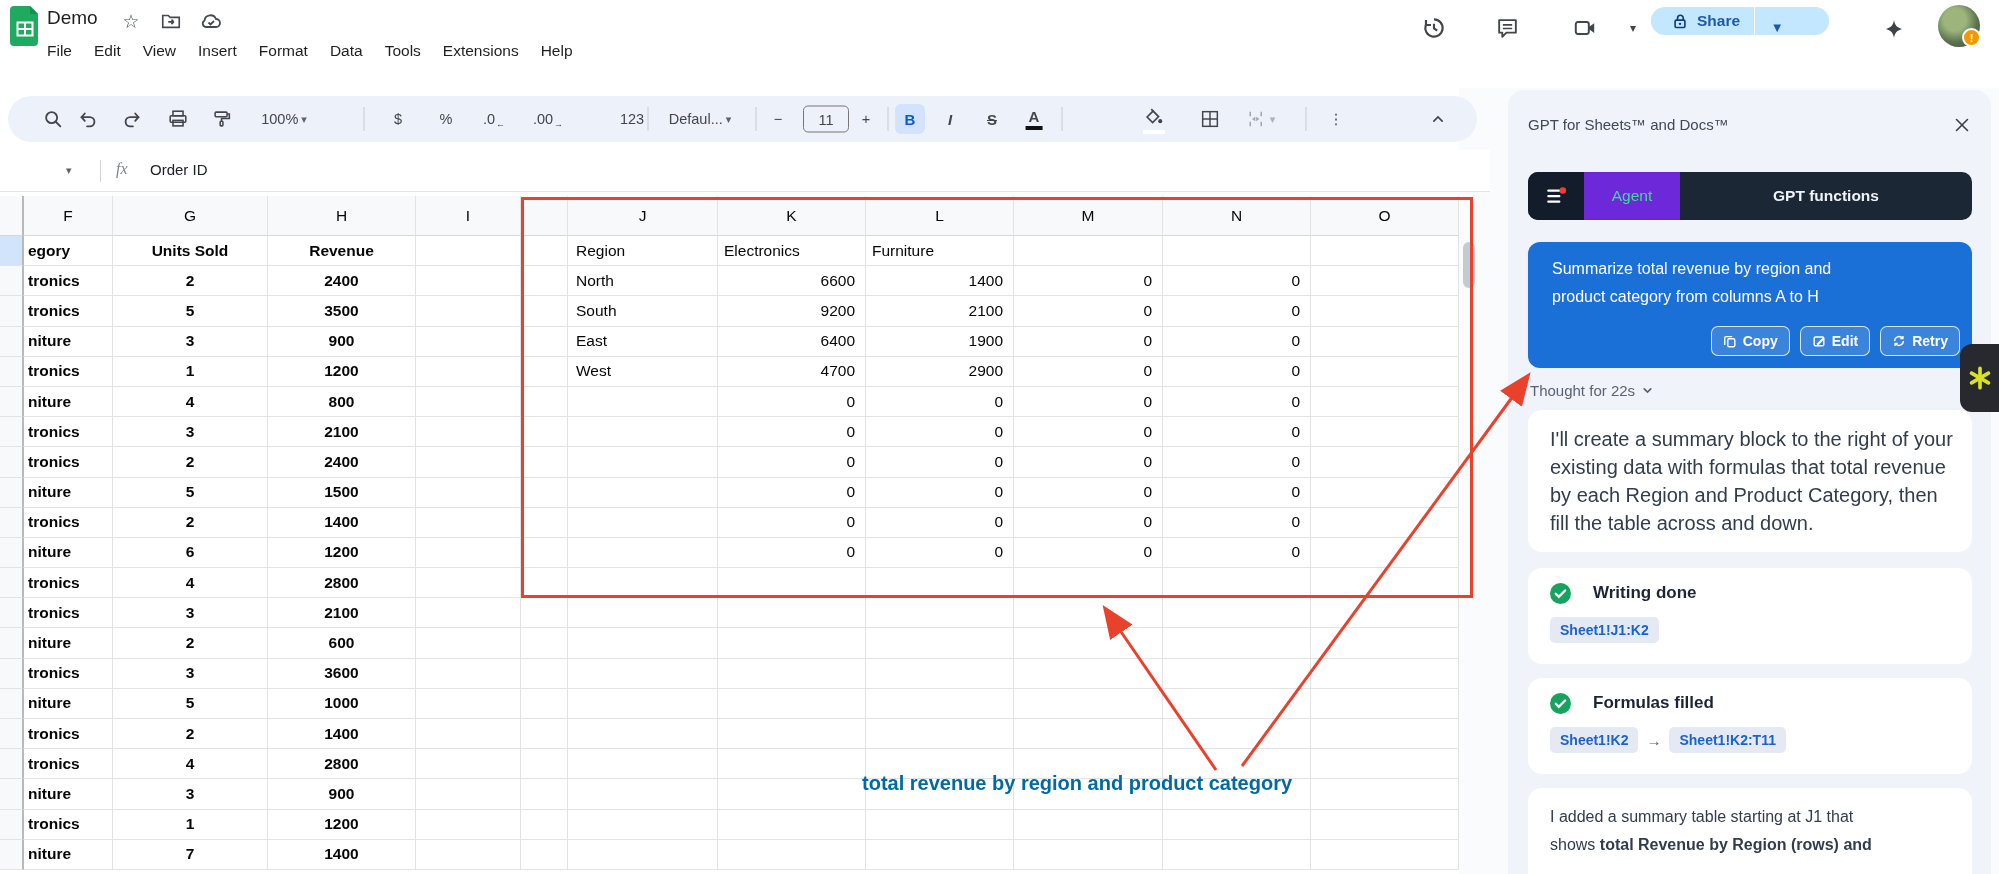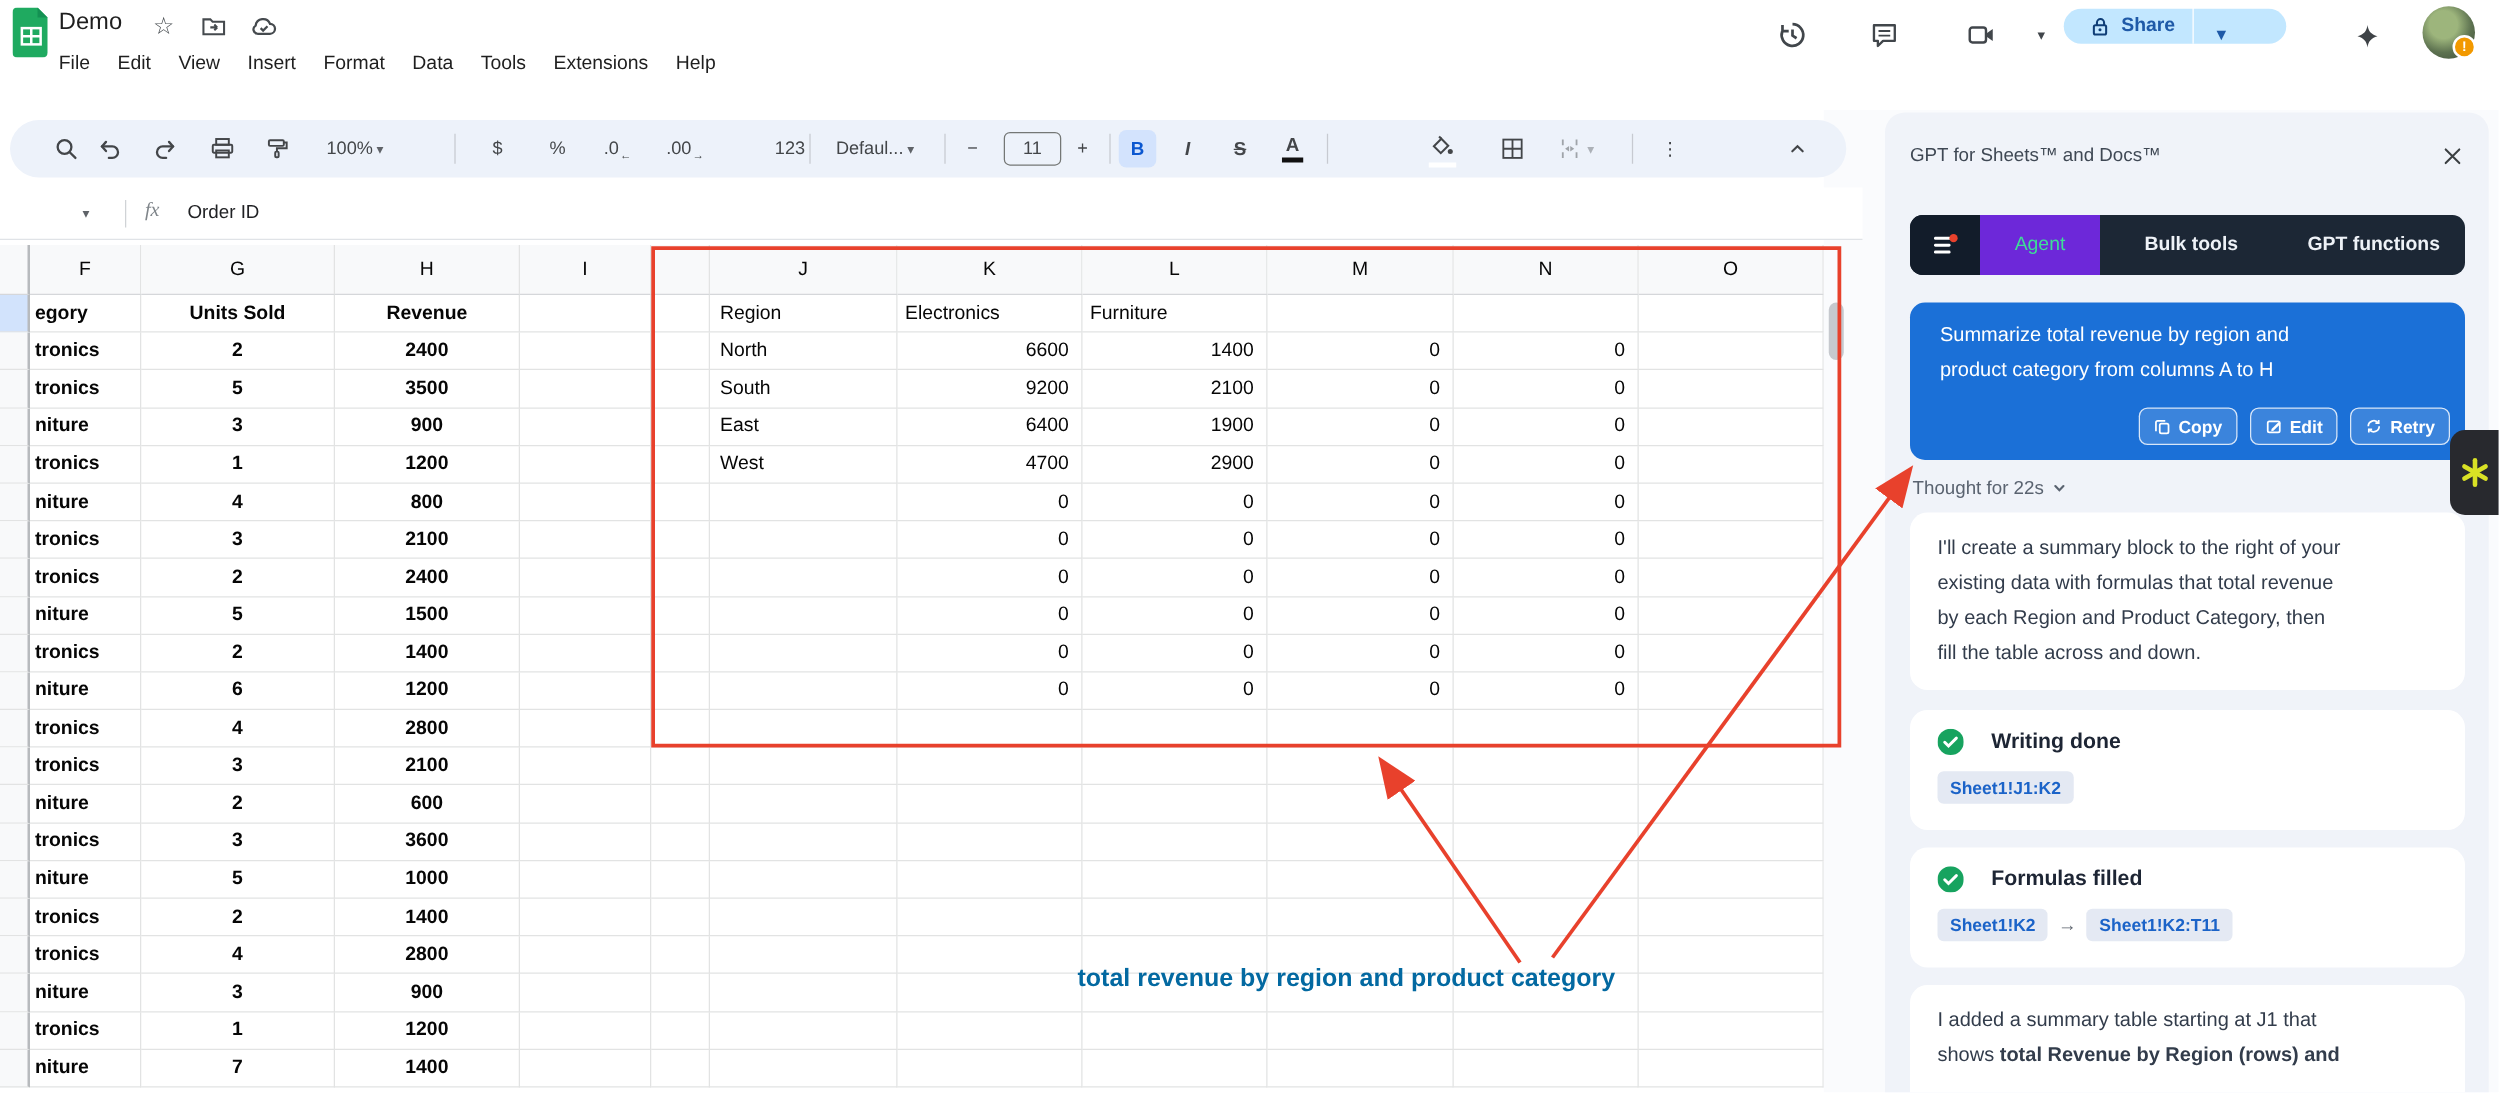--- a/index.html
+++ b/index.html
@@ -87,21 +87,21 @@
   .stab.active{flex:0 0 96px;background:#6d28d9;color:#3edd97;font-weight:400}
   .prompt-card{position:absolute;left:20px;top:152px;width:444px;height:126px;background:var(--blue);border-radius:12px;color:#fff}
   .prompt-text{position:absolute;left:24px;top:13px}
   .pline{font-size:16px;line-height:28px;font-weight:500;white-space:nowrap}
   .prompt-buttons{position:absolute;right:12px;bottom:12px;display:flex;gap:10px}
   .pbtn{height:30px;padding:14px 11px;border-radius:7px;border:1.5px solid rgba(255,255,255,.8);
     background:rgba(255,255,255,.14);color:#fff;font-size:14px;font-weight:700;
     display:flex;align-items:center;gap:6px;font-family:inherit}
   .thought{position:absolute;left:22px;top:292px;display:flex;align-items:center;gap:6px;font-size:15px;color:#5a6370}
   .card{position:absolute;left:20px;width:444px;background:#fff;border-radius:14px;padding:15px 16px 15px 22px}
-  .card p,.rline{font-size:16px;line-height:28px;color:#323c4b;white-space:nowrap}
+  .card p,.rline{font-size:20px;line-height:28px;color:#323c4b;white-space:nowrap}
   #card-response{top:320px}
   #card-status-1{top:478px;height:96px}
   #card-status-2{top:588px;height:96px}
   #card-followup{top:698px;height:120px}
   .status-row{display:flex;align-items:flex-start;gap:22px}
   .status-title{font-size:17px;font-weight:700;color:#1d2534}
   .chips{display:flex;align-items:center;gap:8px;margin-top:13px}
   .chip{background:var(--chipbg);color:var(--chiptx);font-size:14px;font-weight:700;
     padding:5px 10px;border-radius:5px;white-space:nowrap}
   .chip-sep{color:#5d646e;font-size:15px}
@@ -611,21 +611,20 @@
   <div class="tabbar">
     <div class="seg-menu">
       <svg width="22" height="22" viewBox="0 0 20 20">
         <rect x="2" y="4" width="12" height="2.2" rx="1" fill="#fff"></rect>
         <rect x="2" y="9" width="12" height="2.2" rx="1" fill="#fff"></rect>
         <rect x="2" y="14" width="12" height="2.2" rx="1" fill="#fff"></rect>
         <circle cx="16.2" cy="5" r="3" fill="#e8412c"></circle>
       </svg>
     </div>
   <div class="stab active">Agent</div>
-      <div class="stab">Bulk tools</div>
       <div class="stab">GPT functions</div>
     </div>
 
   <div class="prompt-card">
     <div class="prompt-text">
         <div class="pline">Summarize total revenue by region and</div>
         <div class="pline">product category from columns A to H</div>
       </div>
     <div class="prompt-buttons">
         <button class="pbtn">

